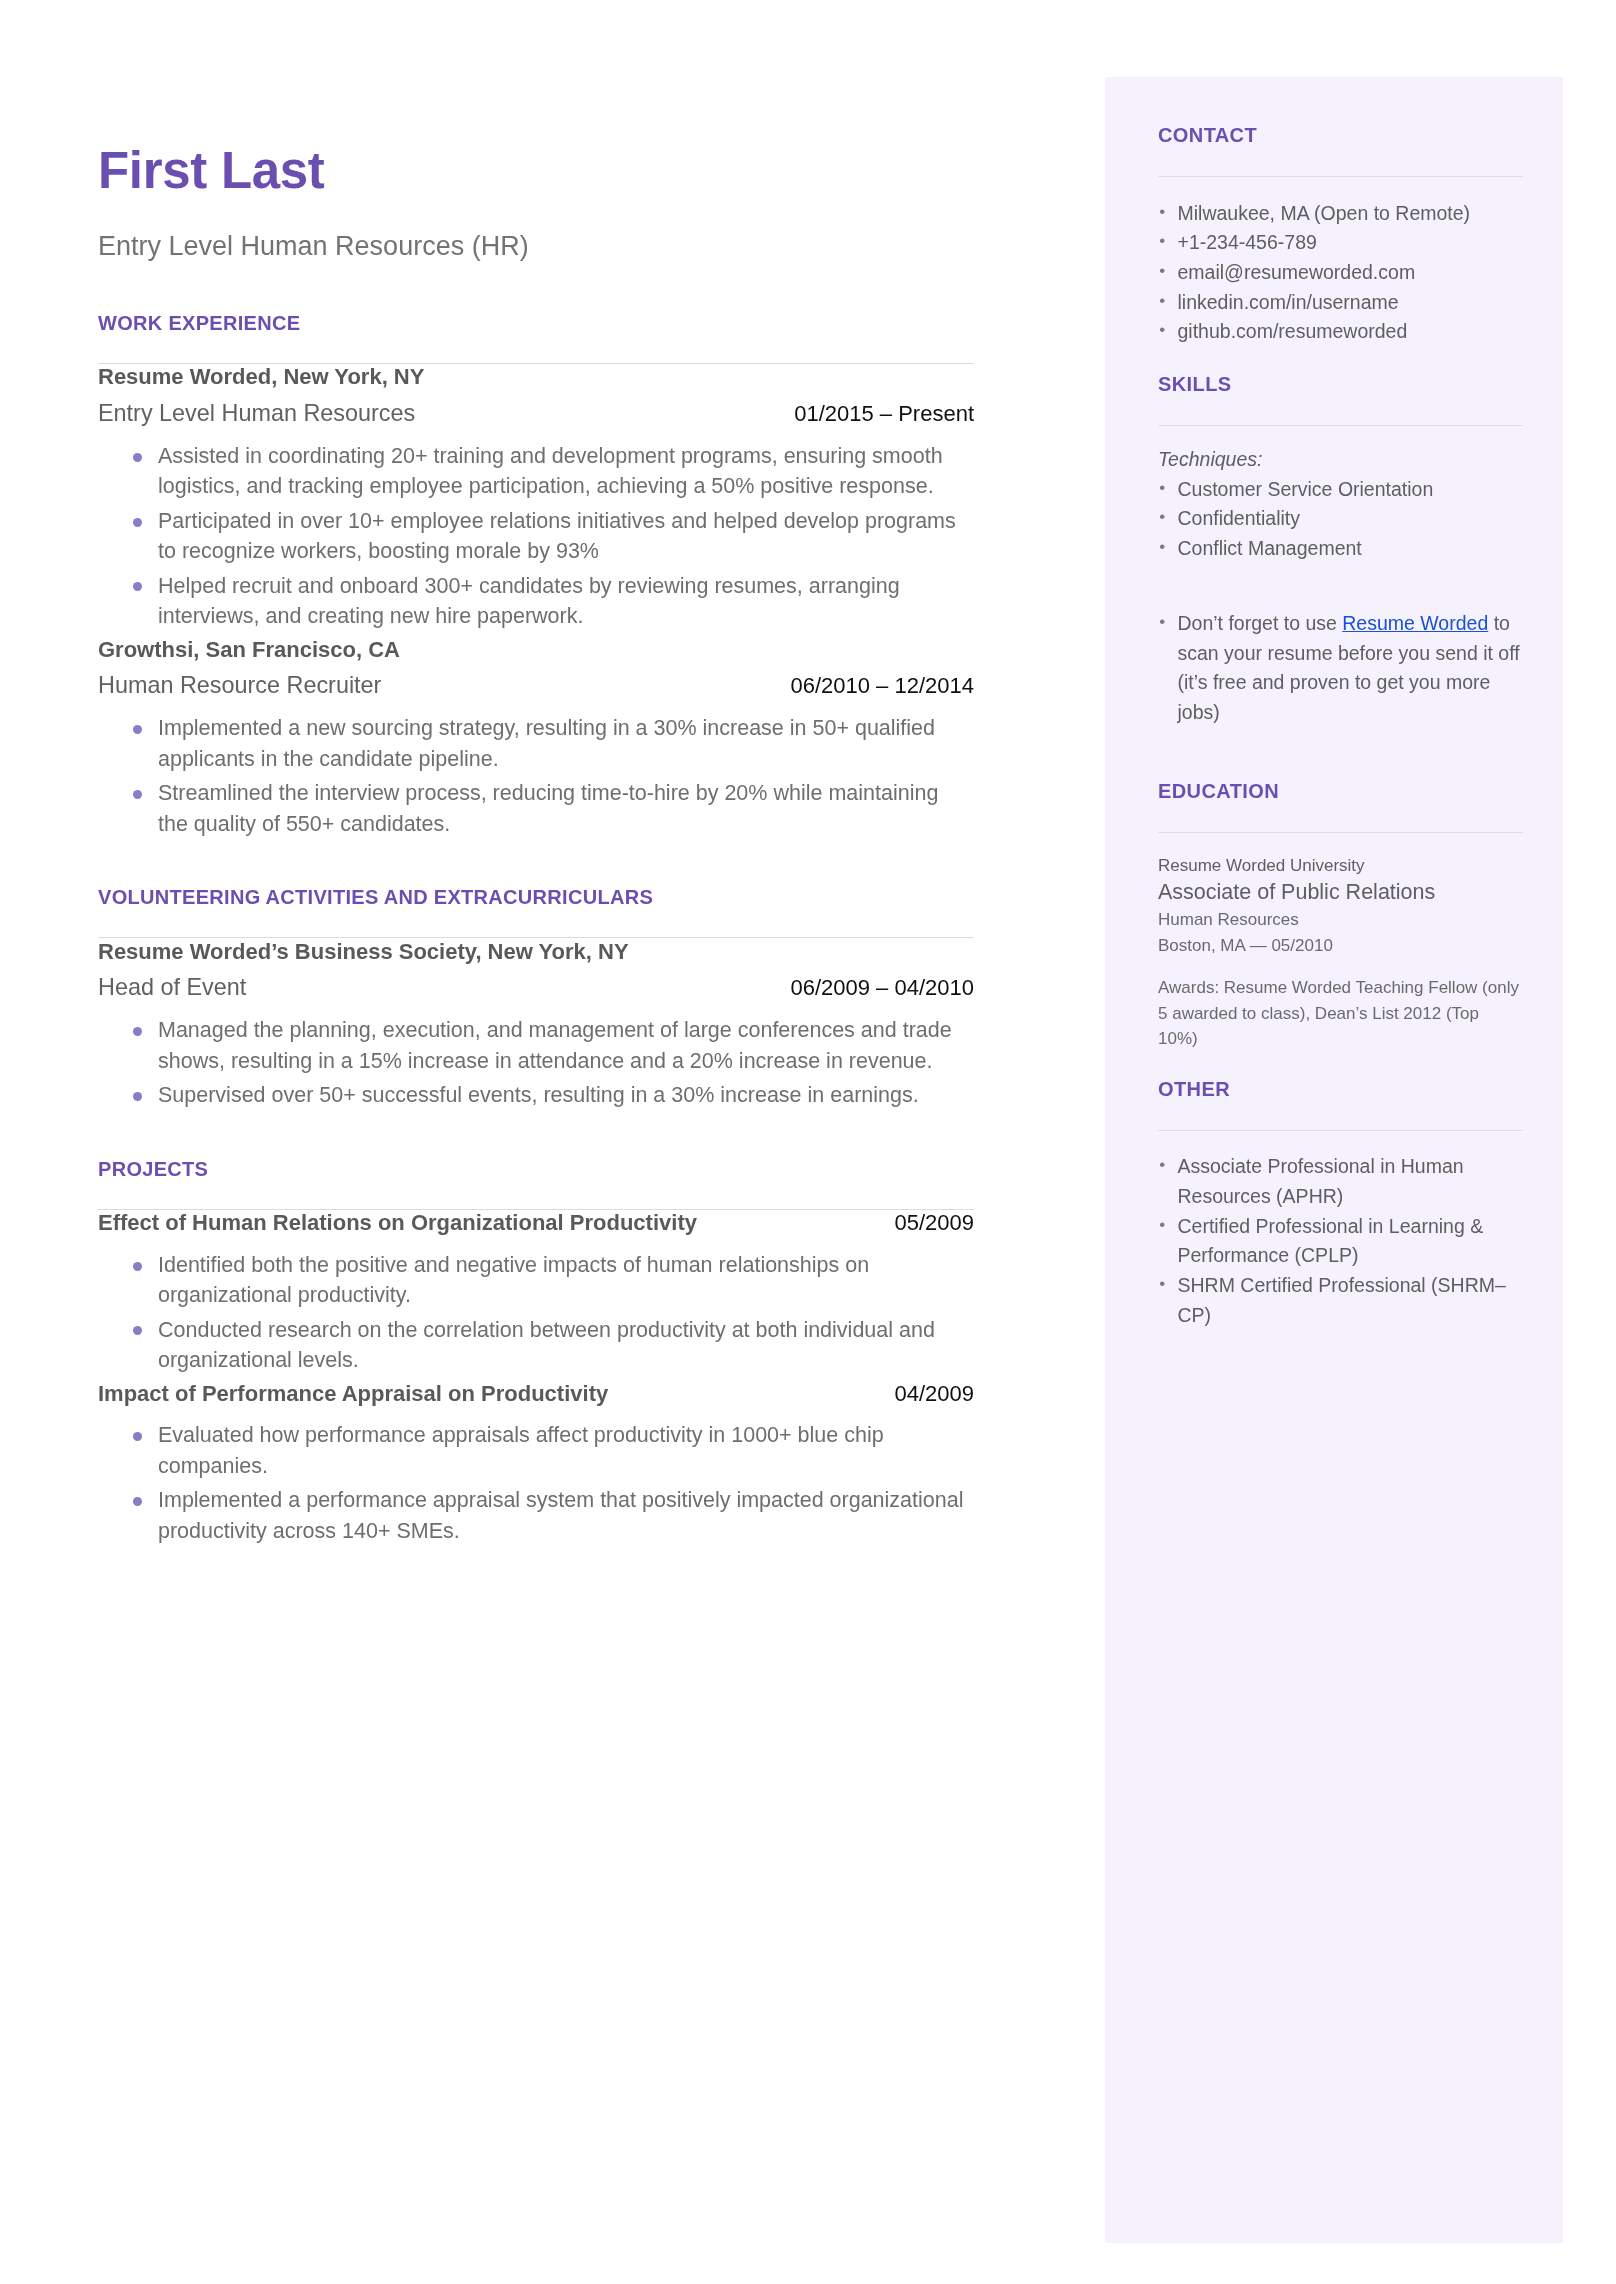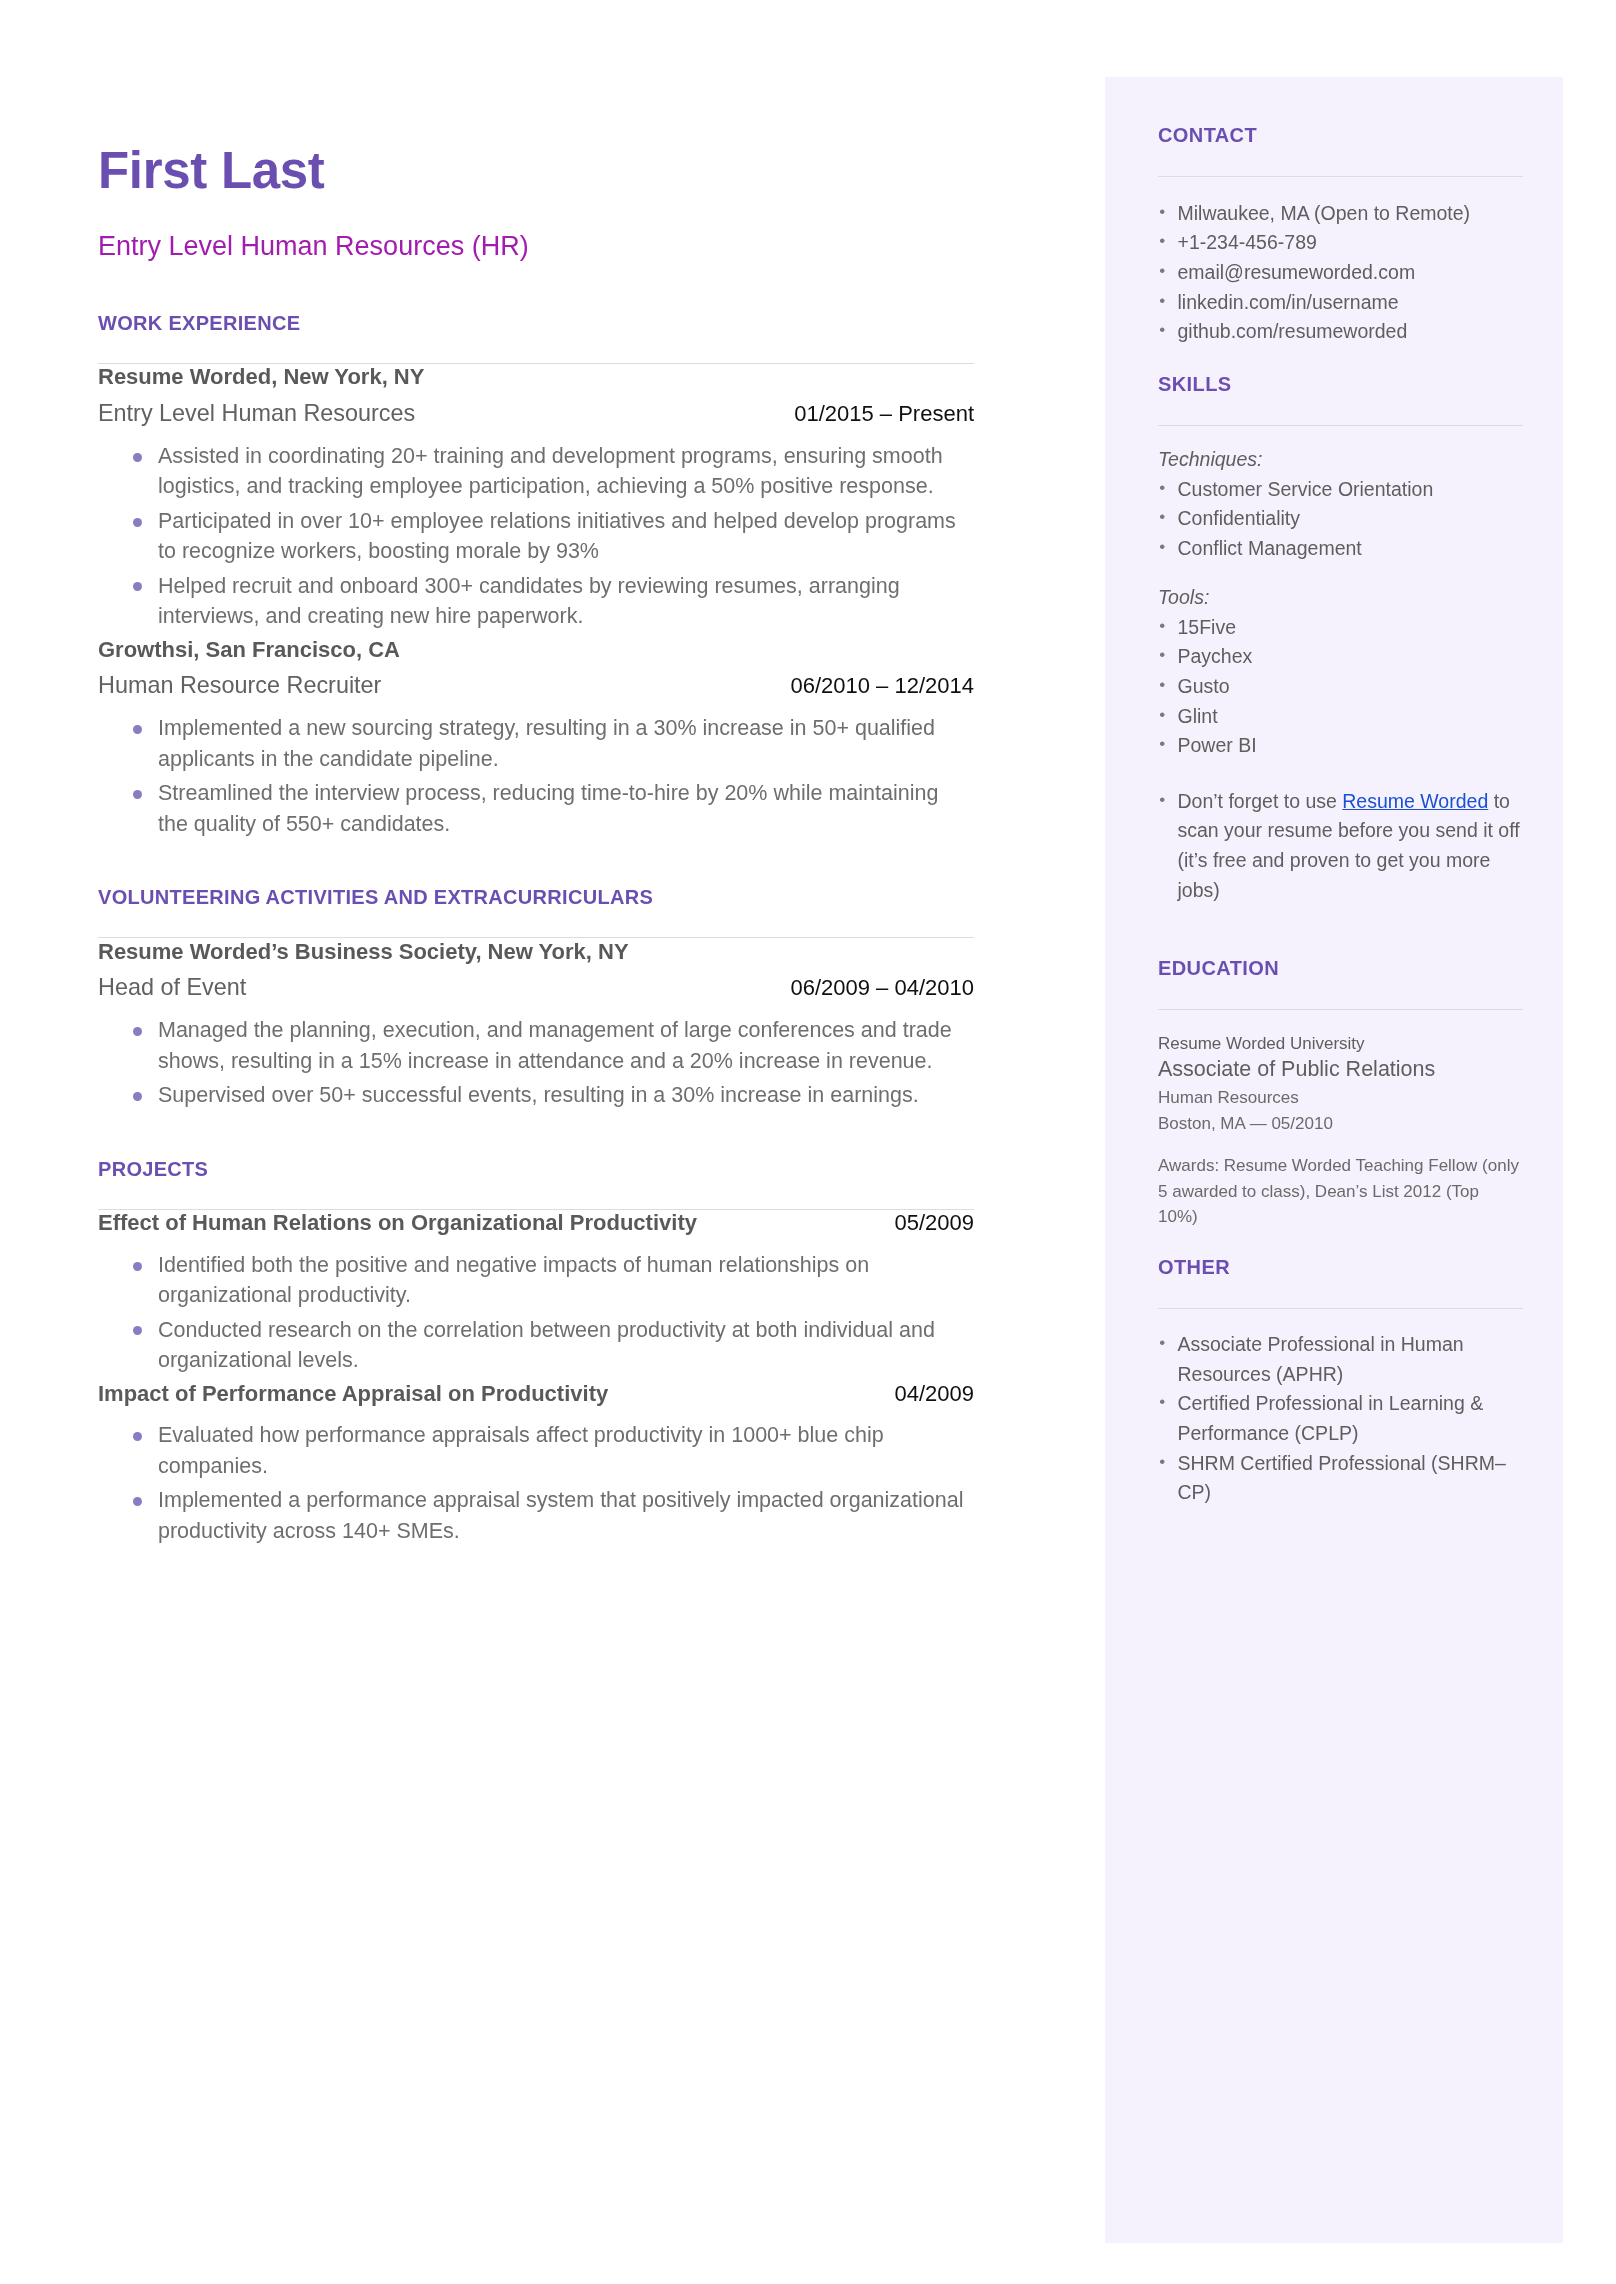--- a/index.html
+++ b/index.html
@@ -110,21 +110,21 @@
     width: 876px;
   }
   .name {
     color: #6b4fb0;
     font-size: 51px;
     font-weight: bold;
     line-height: 1.0;
     letter-spacing: -0.3px;
   }
   .subtitle {
-    color: #a21caf;
+    color: #737373;
     font-size: 27px;
     font-weight: 300;
     line-height: 1.2;
     margin-top: 32px;
   }
   .sec-head {
     color: #6b4fb0;
     font-size: 20px;
     font-weight: bold;
     letter-spacing: 0.3px;
@@ -229,28 +229,20 @@
 
       <div>
         <div class="side-italic">Techniques:</div>
         <div class="side-li">Customer Service Orientation</div>
         <div class="side-li">Confidentiality</div>
         <div class="side-li">Conflict Management</div>
       </div>
 
       <div class="gap-sm"></div>
 
-      <div>
-        <div class="side-italic">Tools:</div>
-        <div class="side-li">15Five</div>
-        <div class="side-li">Paychex</div>
-        <div class="side-li">Gusto</div>
-        <div class="side-li">Glint</div>
-        <div class="side-li">Power BI</div>
-      </div>
 
       <div class="gap-md"></div>
 
       <div class="side-li"><span>Don’t forget to use </span><a class="rw-link" href="#">Resume Worded</a><span> to scan your resume before you send it off (it’s free and proven to get you more jobs)</span></div>
     </div>
 
     <div class="gap-md"></div>
     <div class="gap-md"></div>
 
     <div>

